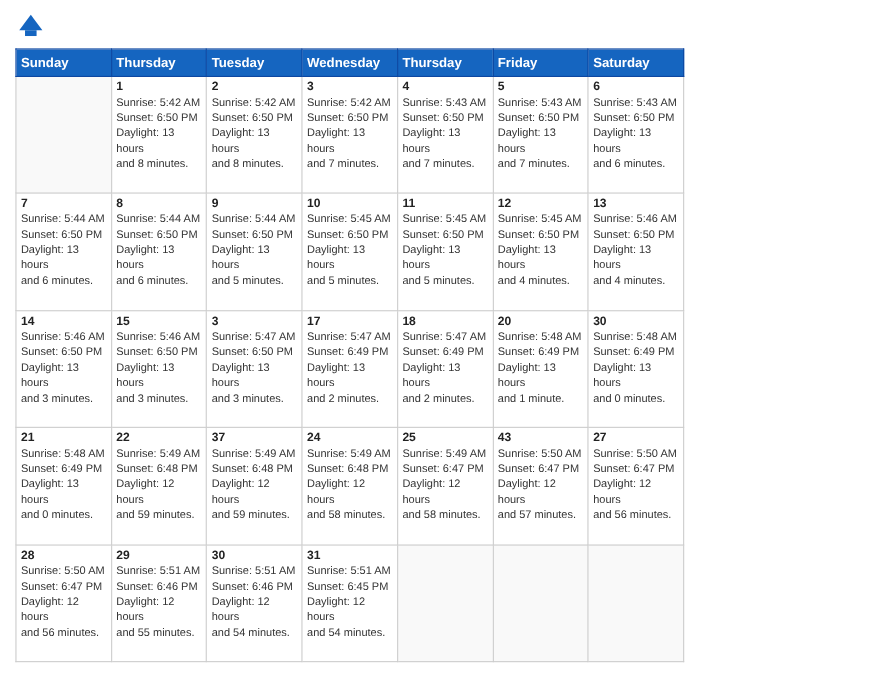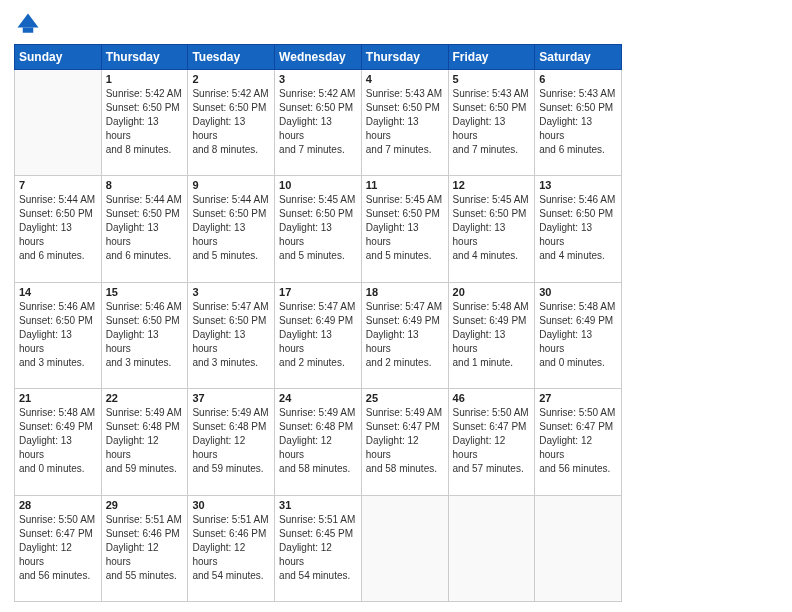--- a/index.html
+++ b/index.html
@@ -306,21 +306,21 @@
 and 58 minutes.</div>
           </td>
           <td>
             <div class="day-num">25</div>
             <div class="day-info" style="white-space: pre-line;">Sunrise: 5:49 AM
 Sunset: 6:47 PM
 Daylight: 12 hours
 and 58 minutes.</div>
           </td>
           <td>
-            <div class="day-num">46</div>
+            <div class="day-num">43</div>
             <div class="day-info" style="white-space: pre-line;">Sunrise: 5:50 AM
 Sunset: 6:47 PM
 Daylight: 12 hours
 and 57 minutes.</div>
           </td>
           <td>
             <div class="day-num">27</div>
             <div class="day-info" style="white-space: pre-line;">Sunrise: 5:50 AM
 Sunset: 6:47 PM
 Daylight: 12 hours

